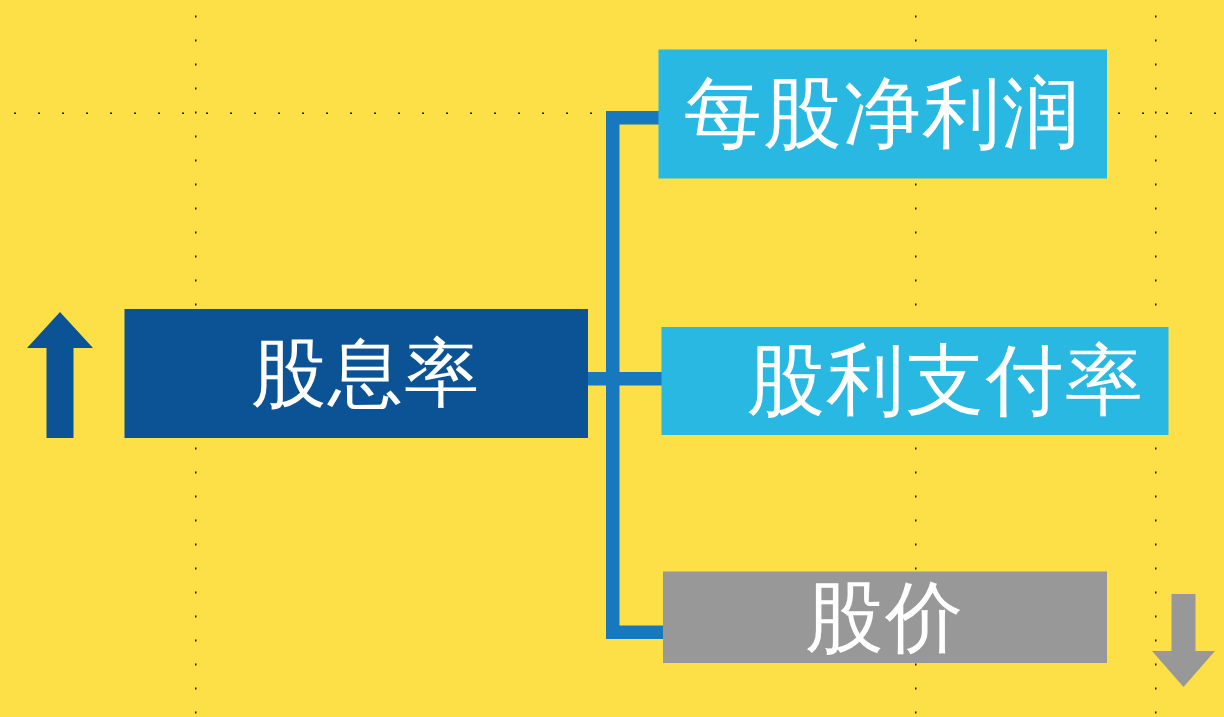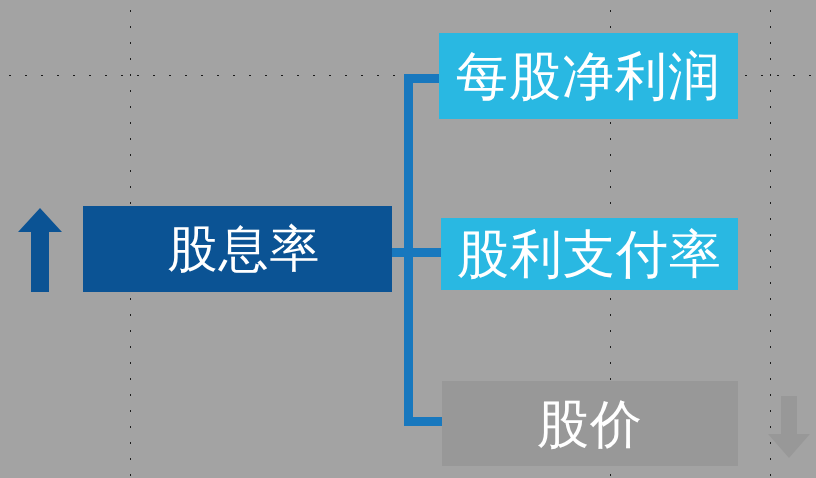--- a/index.html
+++ b/index.html
@@ -10,21 +10,21 @@
     width: 816px;
     height: 478px;
     background: #ffffff;
     font-family: "Liberation Sans", "DejaVu Sans", sans-serif;
     overflow: hidden;
   }
   #canvas {
     position: relative;
     width: 816px;
     height: 478px;
-    background: #a3a3a3;
+    background: #fde047;
     overflow: hidden;
   }
 
   
   .guide-h {
     position: absolute;
     left: 0;
     width: 816px;
     height: 1px;
     background-image: radial-gradient(circle, #1a1a1a 0.6px, rgba(0,0,0,0) 0.8px);
@@ -62,22 +62,22 @@
     background: #29B8E2;
     font-size: 52px;
   }
   .node-gray {
     background: #989898;
     font-size: 52px;
   }
 
   #box-eps      { left: 439px; top: 33px;  width: 299px; height: 86px; }
   #box-dividend { left: 83px;  top: 206px; width: 296px; height: 86px; padding-left: 13px; }
-  #box-payout   { left: 441px; top: 218px; width: 297px; height: 72px; }
-  #box-price    { left: 442px; top: 381px; width: 296px; height: 85px; }
+  #box-payout   { left: 441px; top: 218px; width: 297px; height: 72px; padding-left: 41px; }
+  #box-price    { left: 442px; top: 381px; width: 296px; height: 61px; }
 
   
   .conn {
     position: absolute;
     background: #1878BE;
   }
   #conn-spine      { left: 404px; top: 74px;  width: 9px;  height: 352px; }
   #conn-stub-eps   { left: 404px; top: 74px;  width: 40px; height: 9px; }
   #conn-stub-pay   { left: 378px; top: 248px; width: 66px; height: 9px; }
   #conn-stub-price { left: 404px; top: 417px; width: 40px; height: 9px; }

